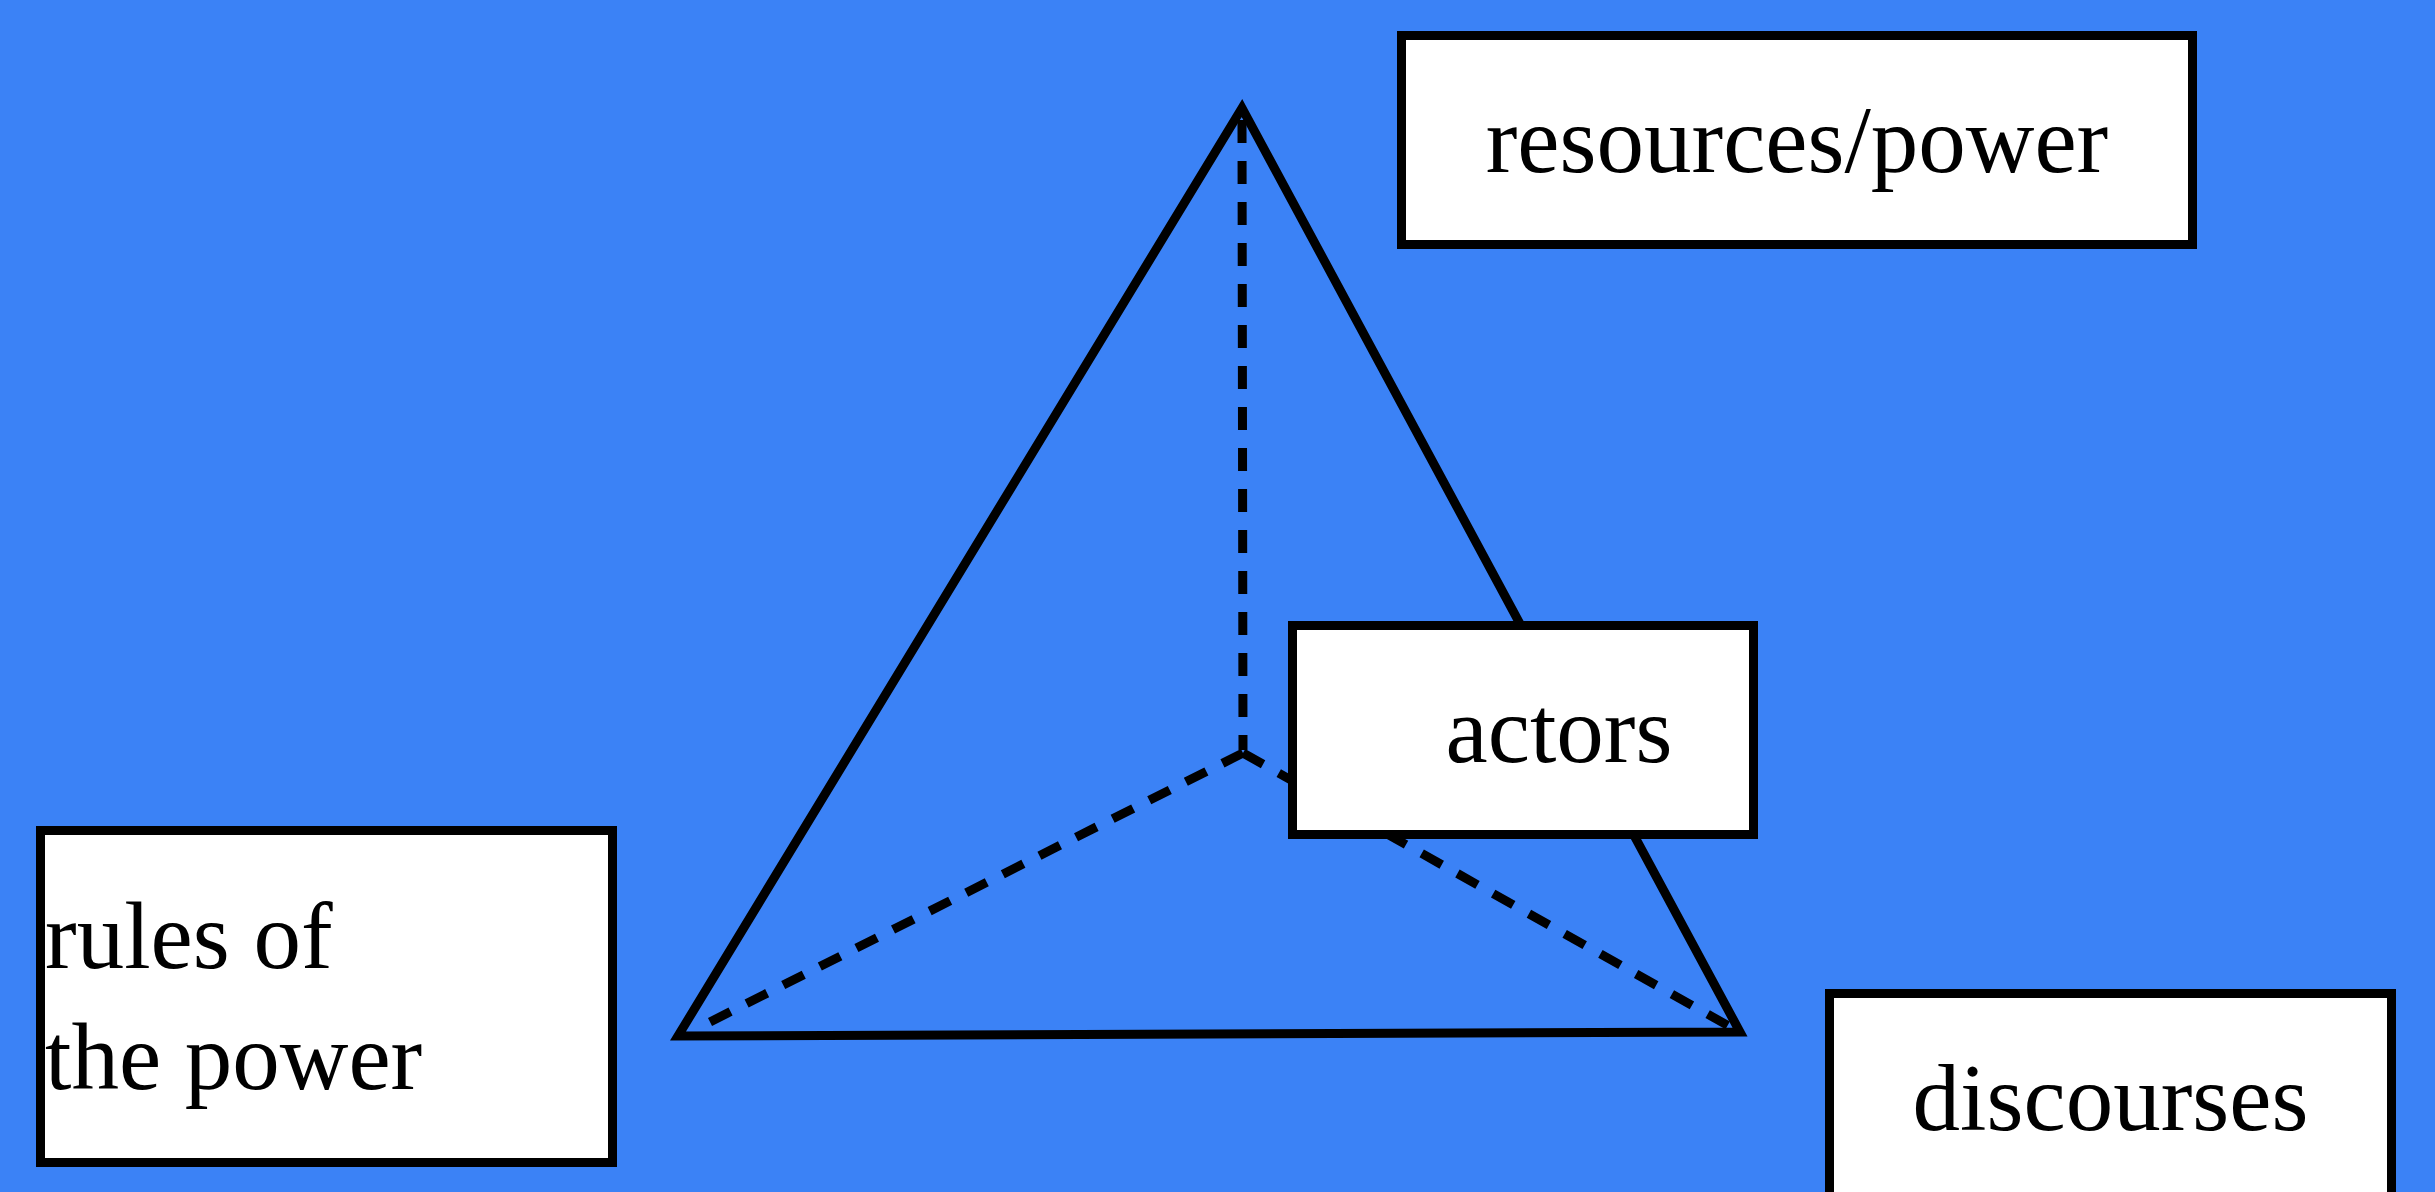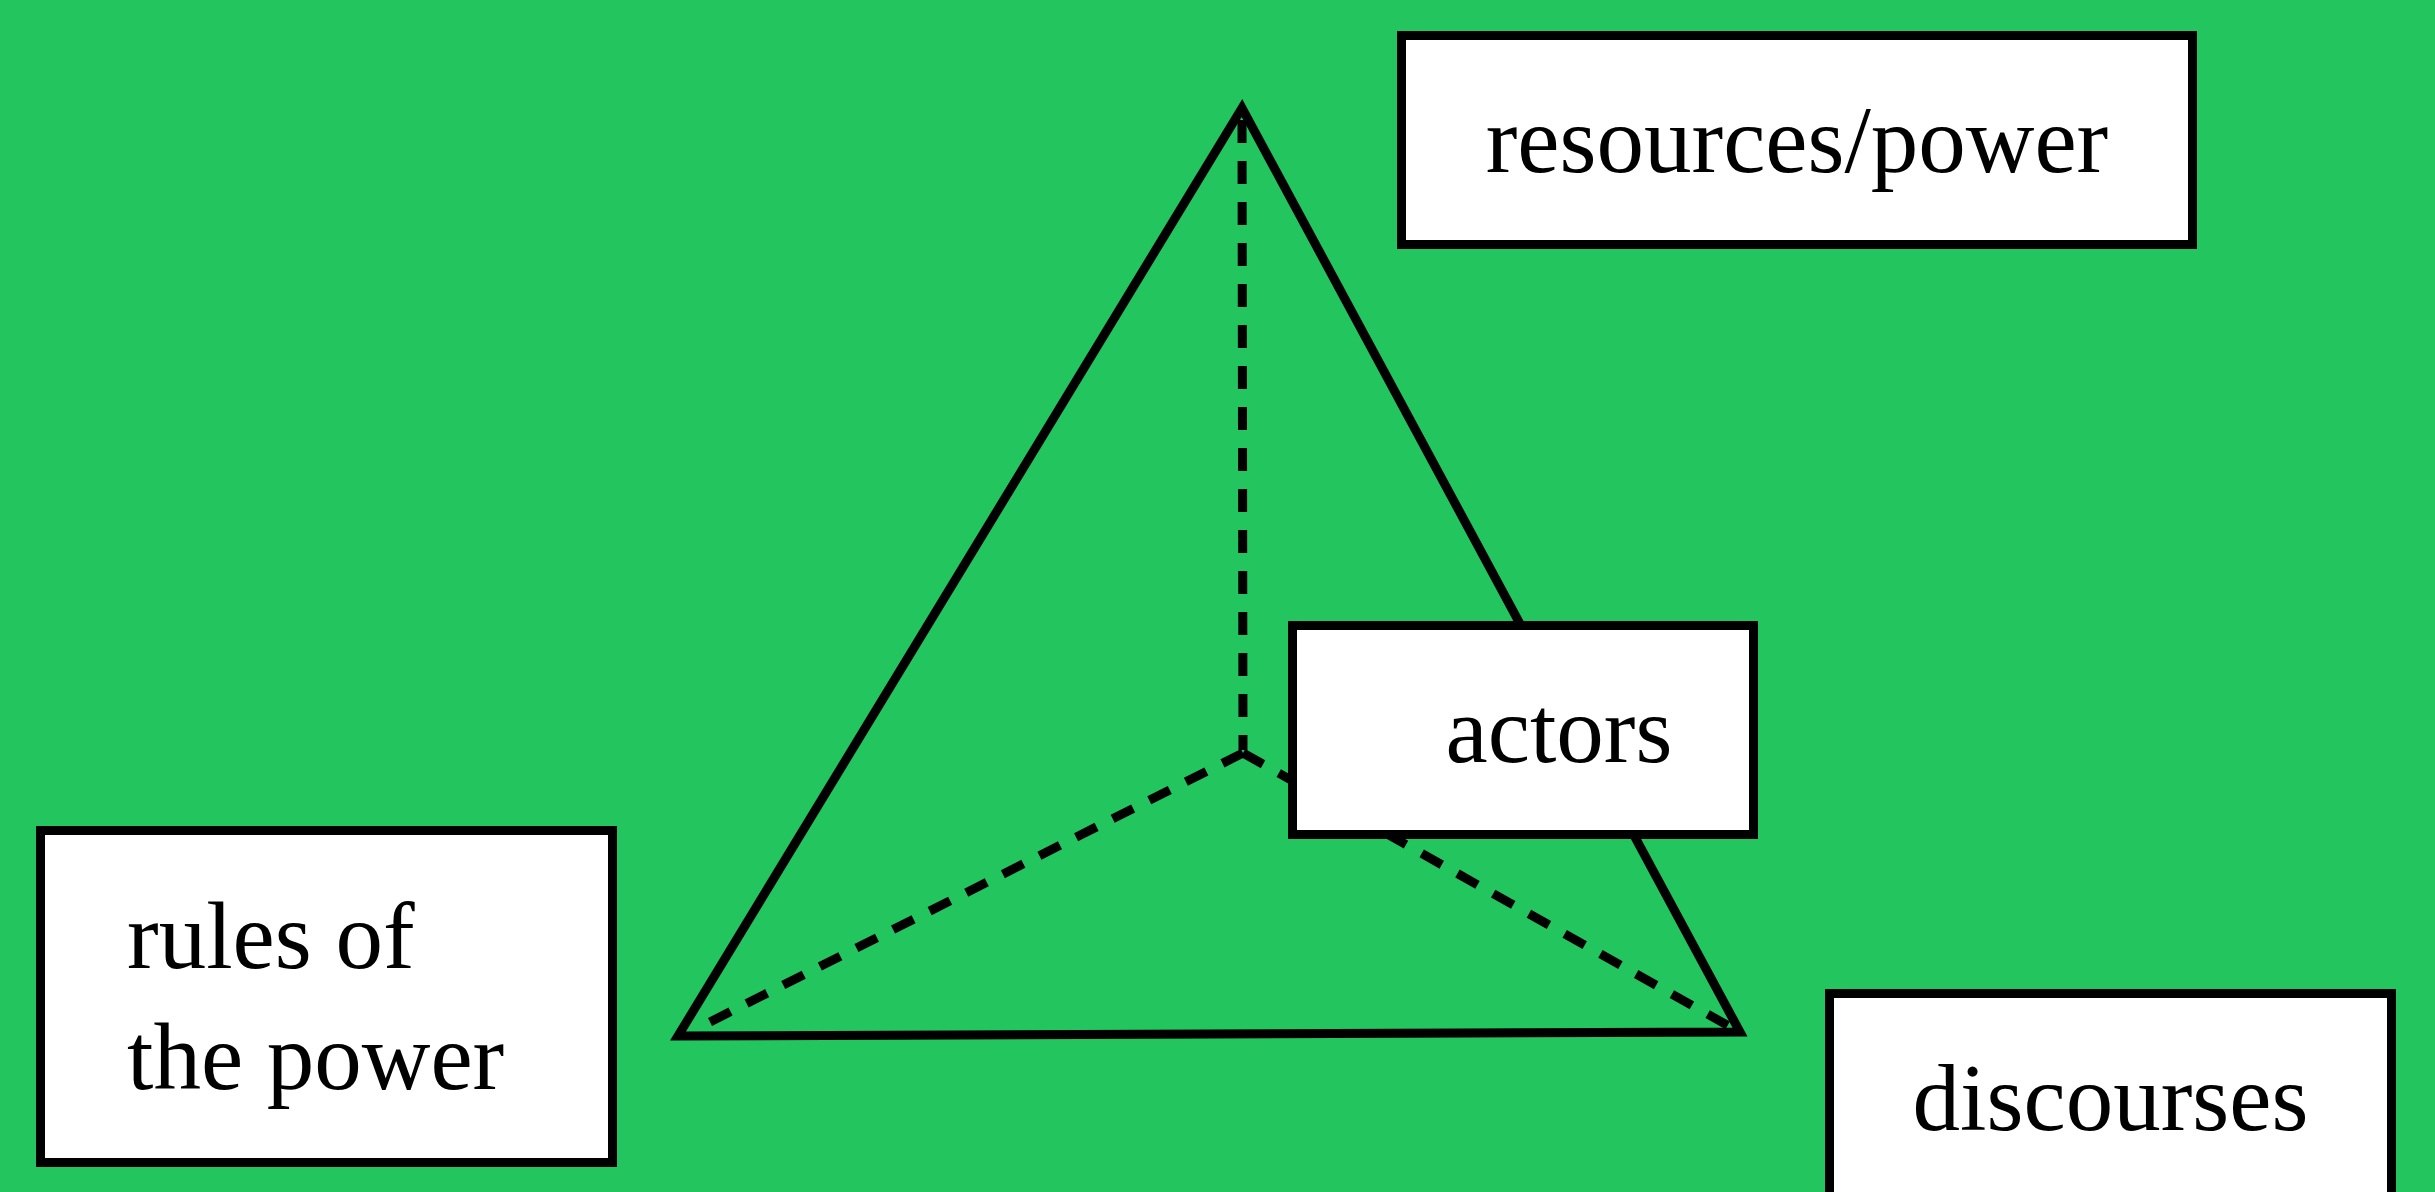--- a/index.html
+++ b/index.html
@@ -7,21 +7,21 @@
     padding: 0;
     background: #ffffff;
     width: 2435px;
     height: 1192px;
     overflow: hidden;
   }
   .stage {
     position: relative;
     width: 2435px;
     height: 1192px;
-    background: #22c55e;
+    background: #3b82f6;
     font-family: "Liberation Serif", "DejaVu Serif", serif;
     color: #000000;
     text-decoration: underline;
   }
   svg.lines {
     position: absolute;
     left: 0;
     top: 0;
     width: 2435px;
     height: 1192px;
@@ -35,21 +35,21 @@
     align-items: center;
     font-size: 95px;
     line-height: 1.27;
     color: #000000;
     white-space: nowrap;
     justify-content: center;
   }
   .label-box.center { justify-content: center; }
   .box-resources { left: 1397px; top: 31px;  width: 800px; height: 218px; }
   .box-actors    { left: 1288px; top: 621px; width: 470px; height: 218px; padding-left: 72px; }
-  .box-rules     { left: 36px;   top: 826px; width: 581px; height: 341px; padding-left: 82px;
+  .box-rules     { left: 36px;   top: 826px; width: 581px; height: 341px; 
                    flex-direction: column; align-items: flex-start; justify-content: center; }
   .box-discourses{ left: 1825px; top: 946px; width: 571px; height: 218px; margin-top: 43px; }
   .label-line { display: block; }
 </style>
 </head>
 <body>
 
 <div class="stage">
 
   <svg class="lines" viewBox="0 0 2435 1192">

